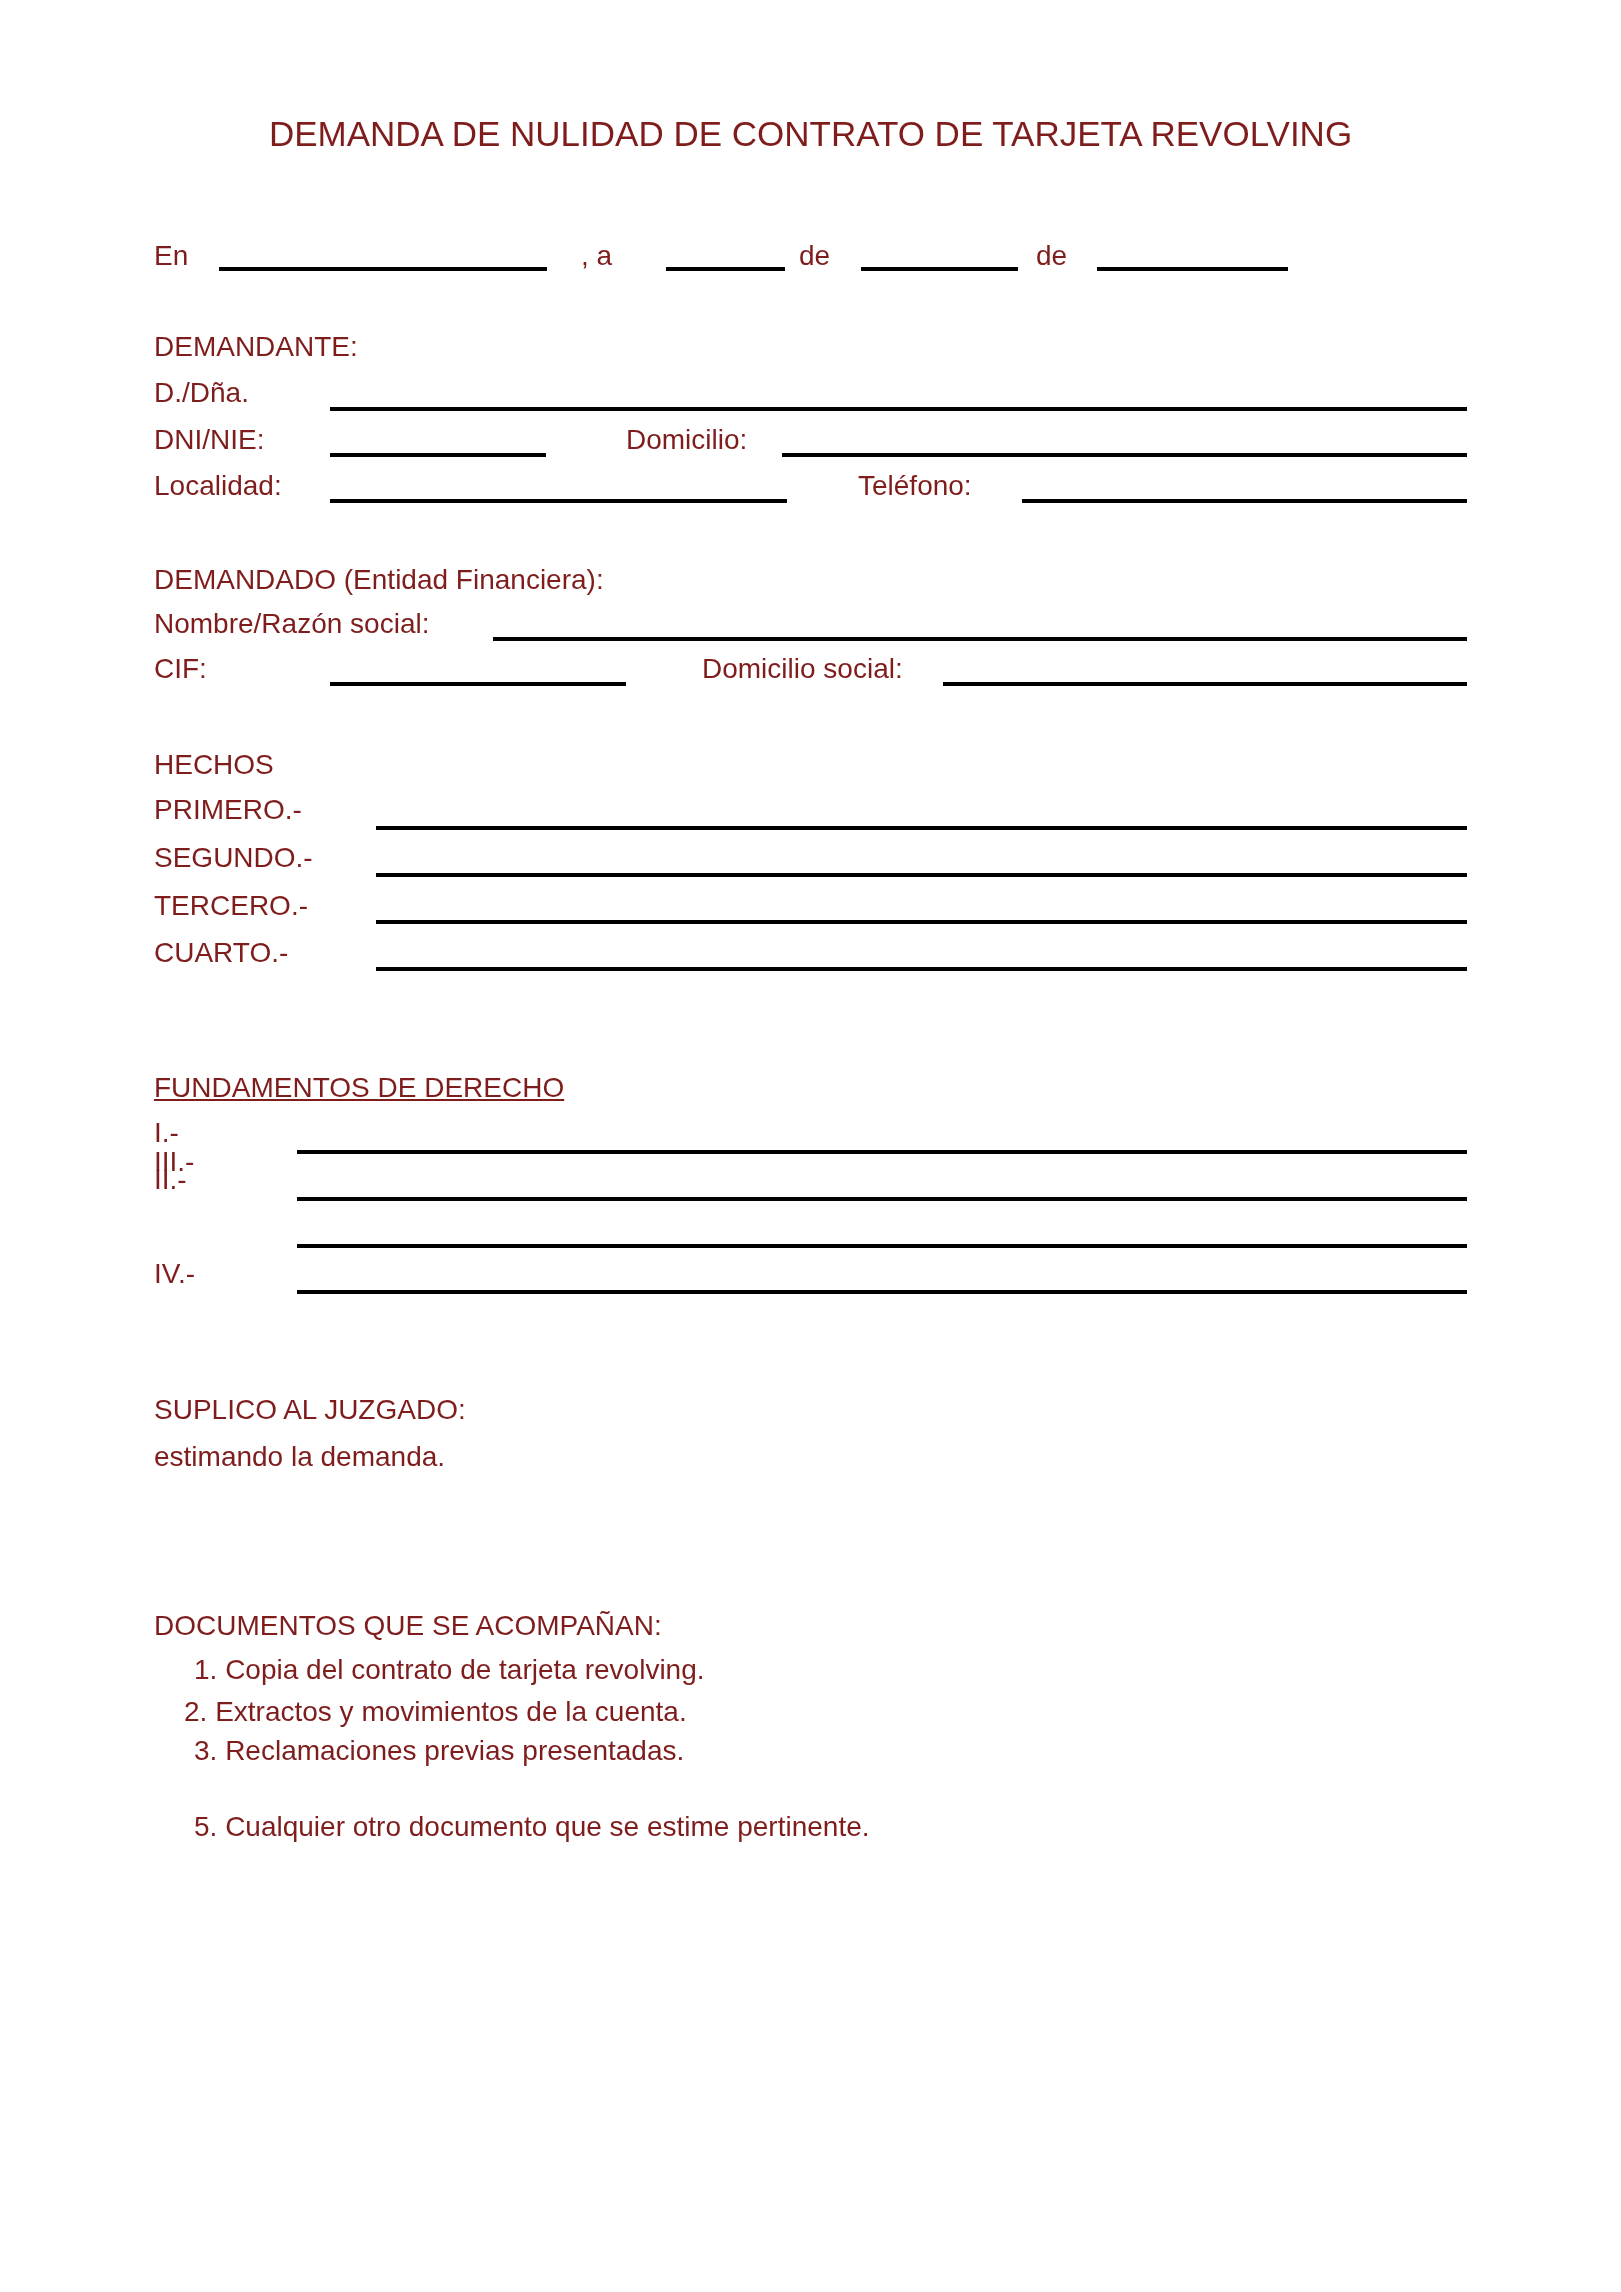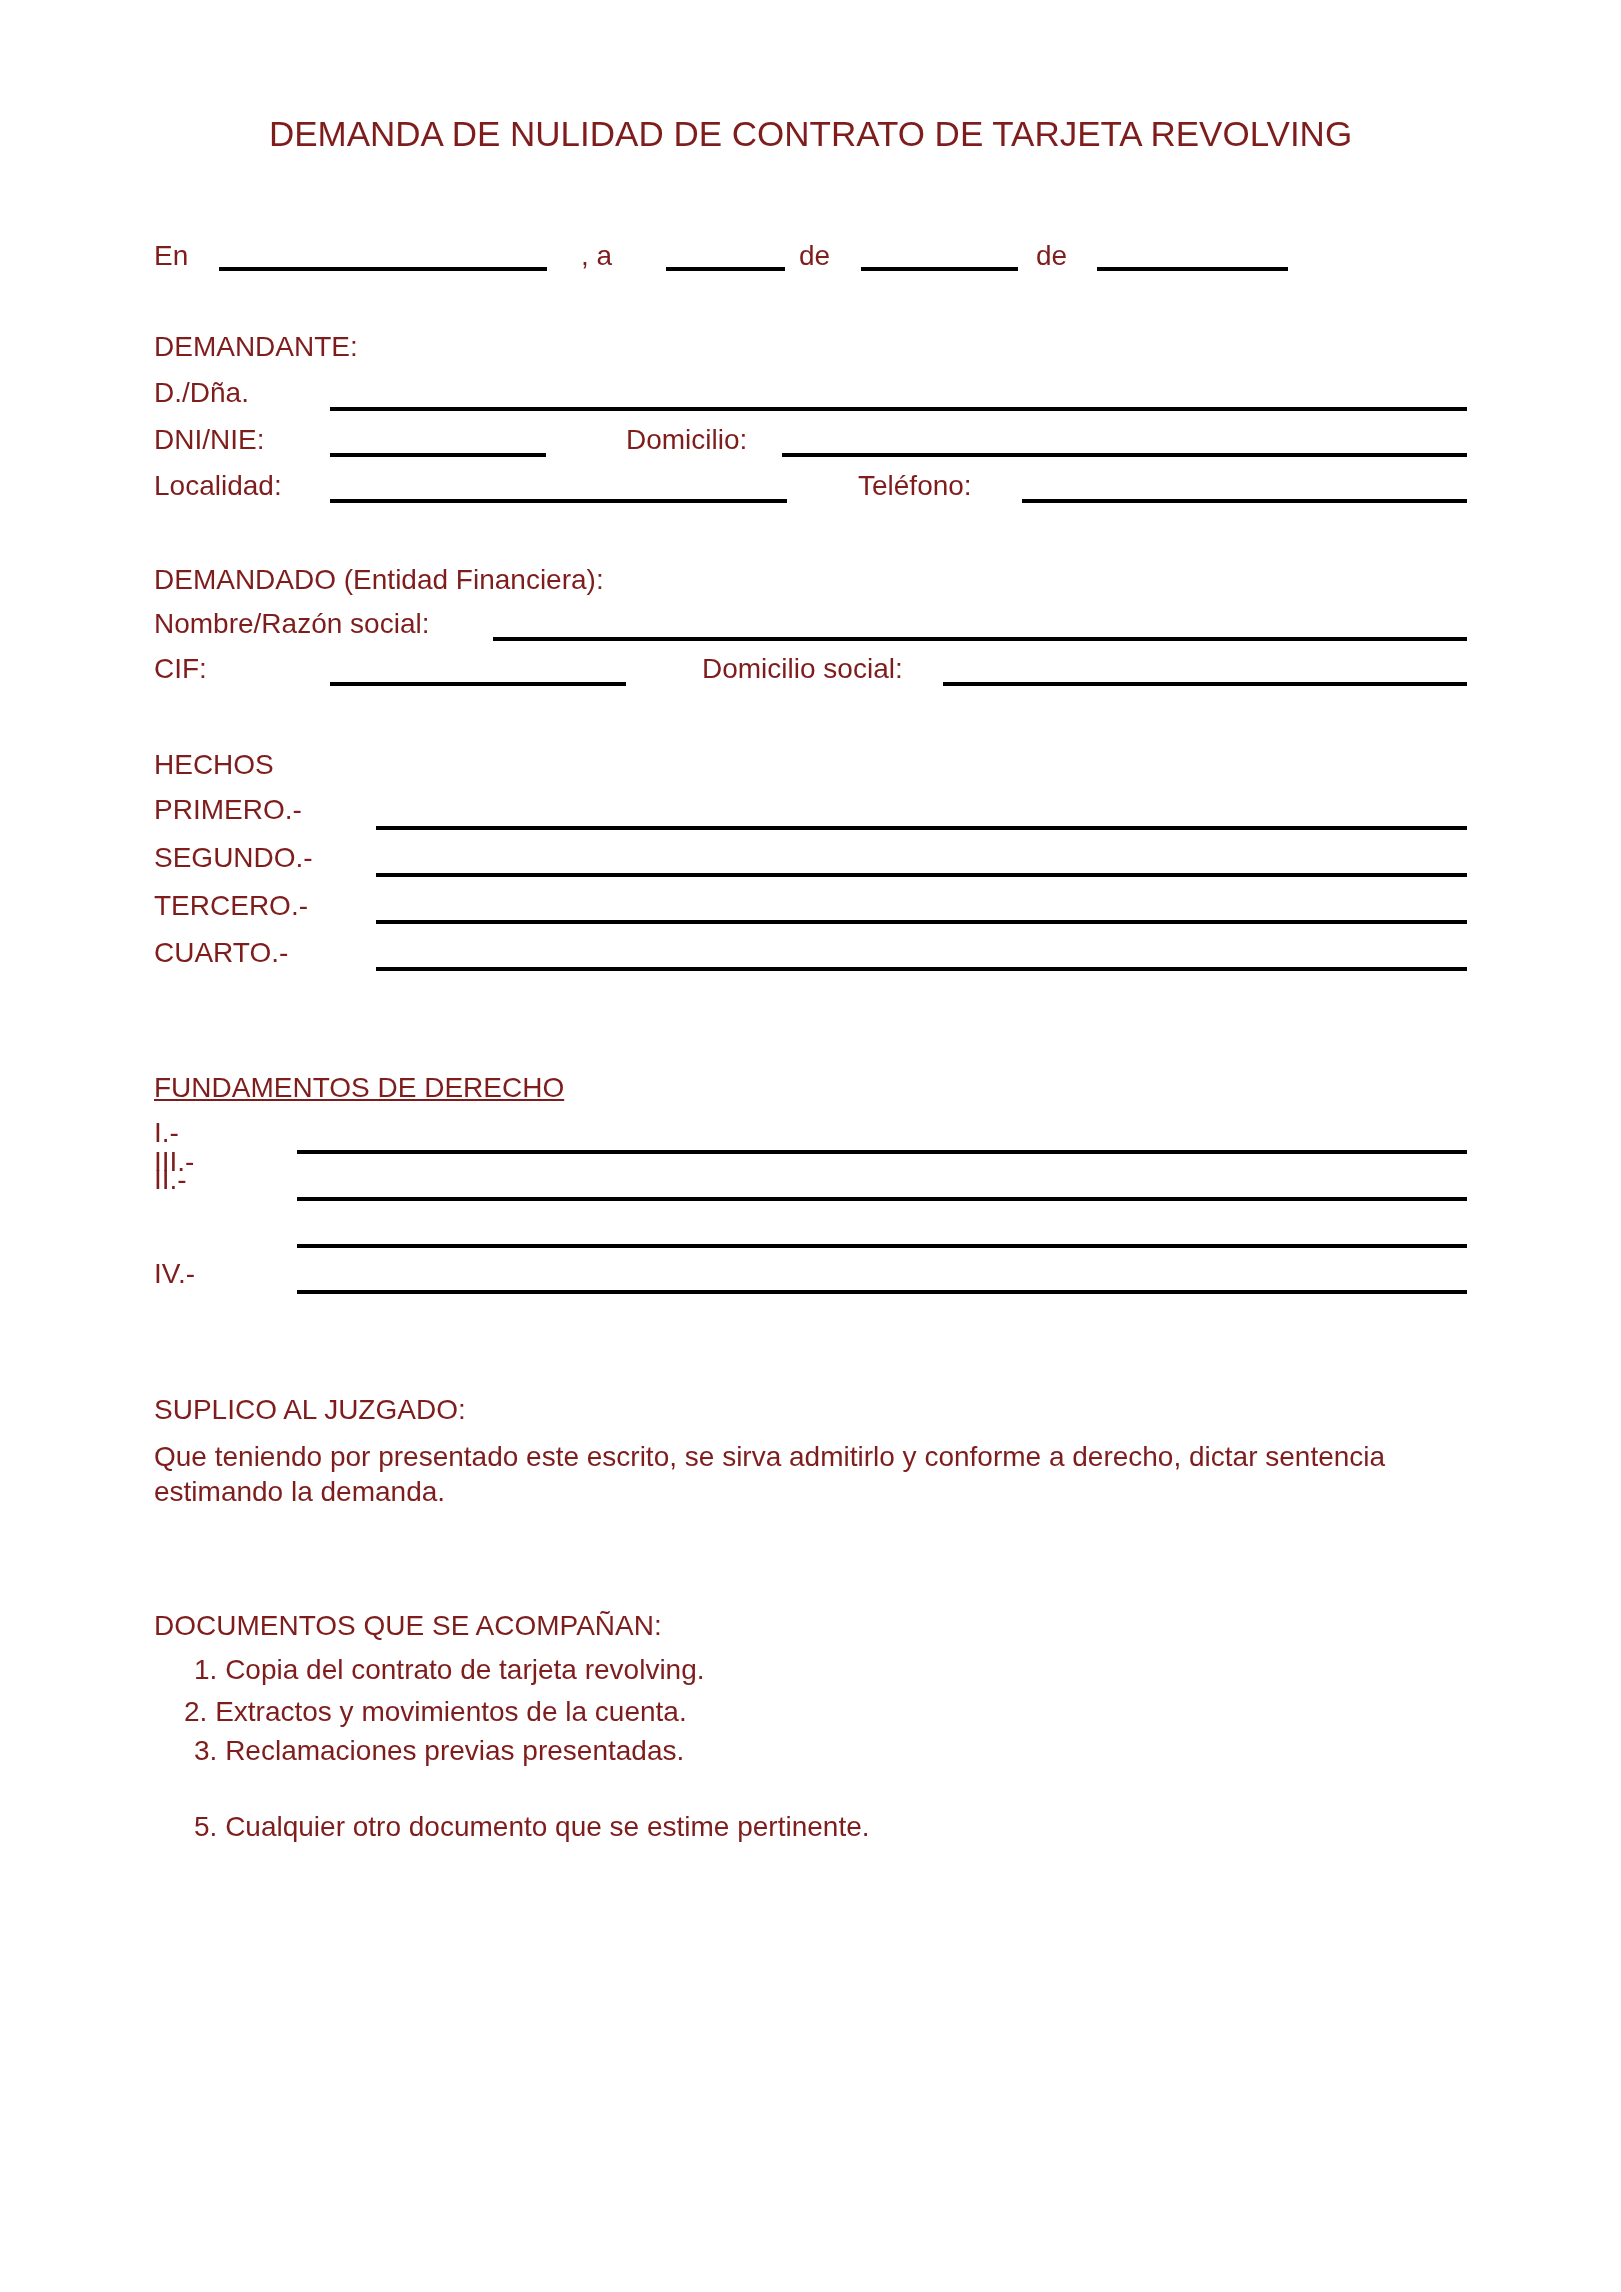--- a/index.html
+++ b/index.html
@@ -106,21 +106,20 @@
   <div class="ln" style="left:297px; top:1197px; width:1170px;"></div>
 
   <span class="t" style="left:154px; top:1148px;">III.-</span>
   <div class="ln" style="left:297px; top:1244px; width:1170px;"></div>
 
   <span class="t" style="left:154px; top:1260px;">IV.-</span>
   <div class="ln" style="left:297px; top:1290px; width:1170px;"></div>
 
   <span class="t" style="left:154px; top:1396px;">SUPLICO AL JUZGADO:</span>
   <div class="para">
-    <span>Que teniendo por presentado este escrito, se sirva admitirlo y conforme a derecho, dictar sentencia</span>
     <span>estimando la demanda.</span>
   </div>
 
   <span class="t" style="left:154px; top:1612px;">DOCUMENTOS QUE SE ACOMPAÑAN:</span>
 
   <span class="t" style="left:194px; top:1656px;">1. Copia del contrato de tarjeta revolving.</span>
   <span class="t" style="left:184px; top:1698px;">2. Extractos y movimientos de la cuenta.</span>
   <span class="t" style="left:194px; top:1737px;">3. Reclamaciones previas presentadas.</span>
   <span class="t" style="left:194px; top:1813px;">5. Cualquier otro documento que se estime pertinente.</span>
 

